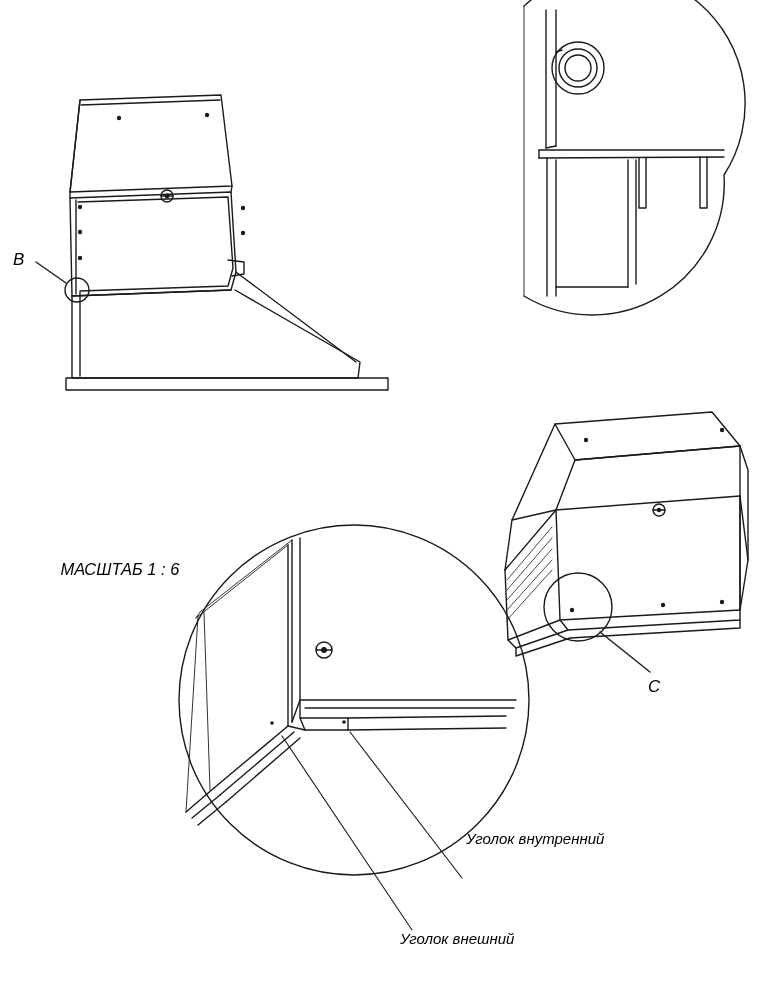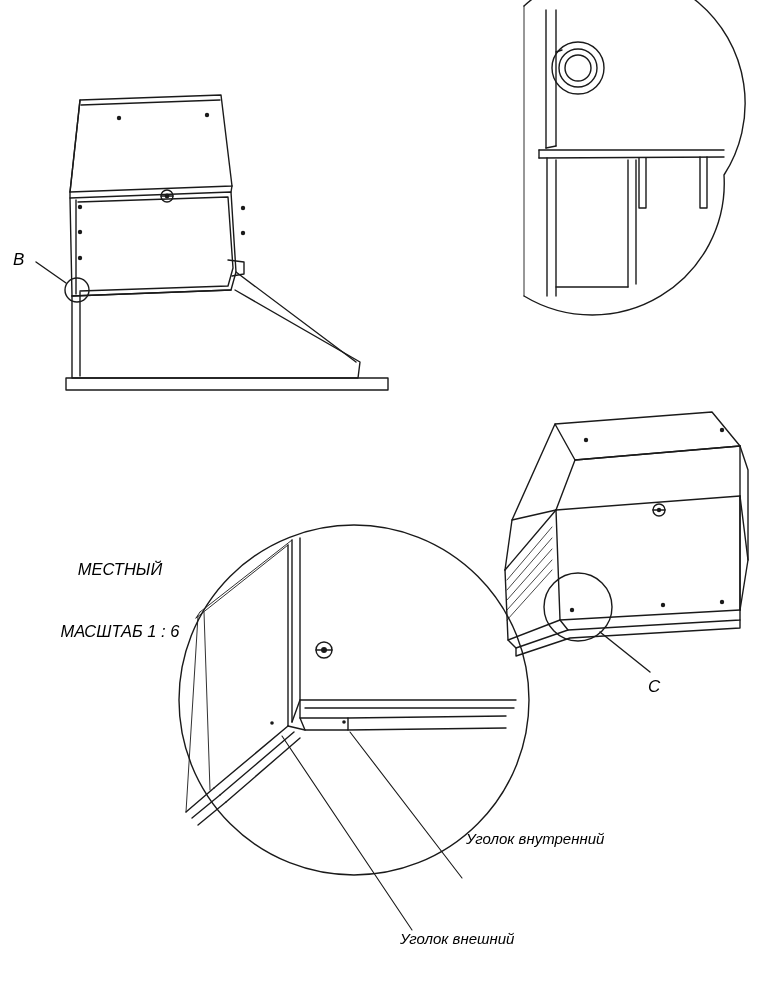--- a/index.html
+++ b/index.html
@@ -220,20 +220,19 @@
         <path d="M282,736 L412,930" stroke-width="1.1"></path>
       </g>
 
     </g>
   </svg>
 
   <div class="lbl lbl-b">B</div>
   <div class="lbl lbl-c">C</div>
 
   <div class="lbl lbl-scale">
-    <div>МЕСТНЫЙ</div>
     <div>МАСШТАБ 1 : 6</div>
   </div>
 
   <div class="lbl lbl-inner">Уголок внутренний</div>
   <div class="lbl lbl-outer">Уголок внешний</div>
 
 </div>
 
 </body></html>

